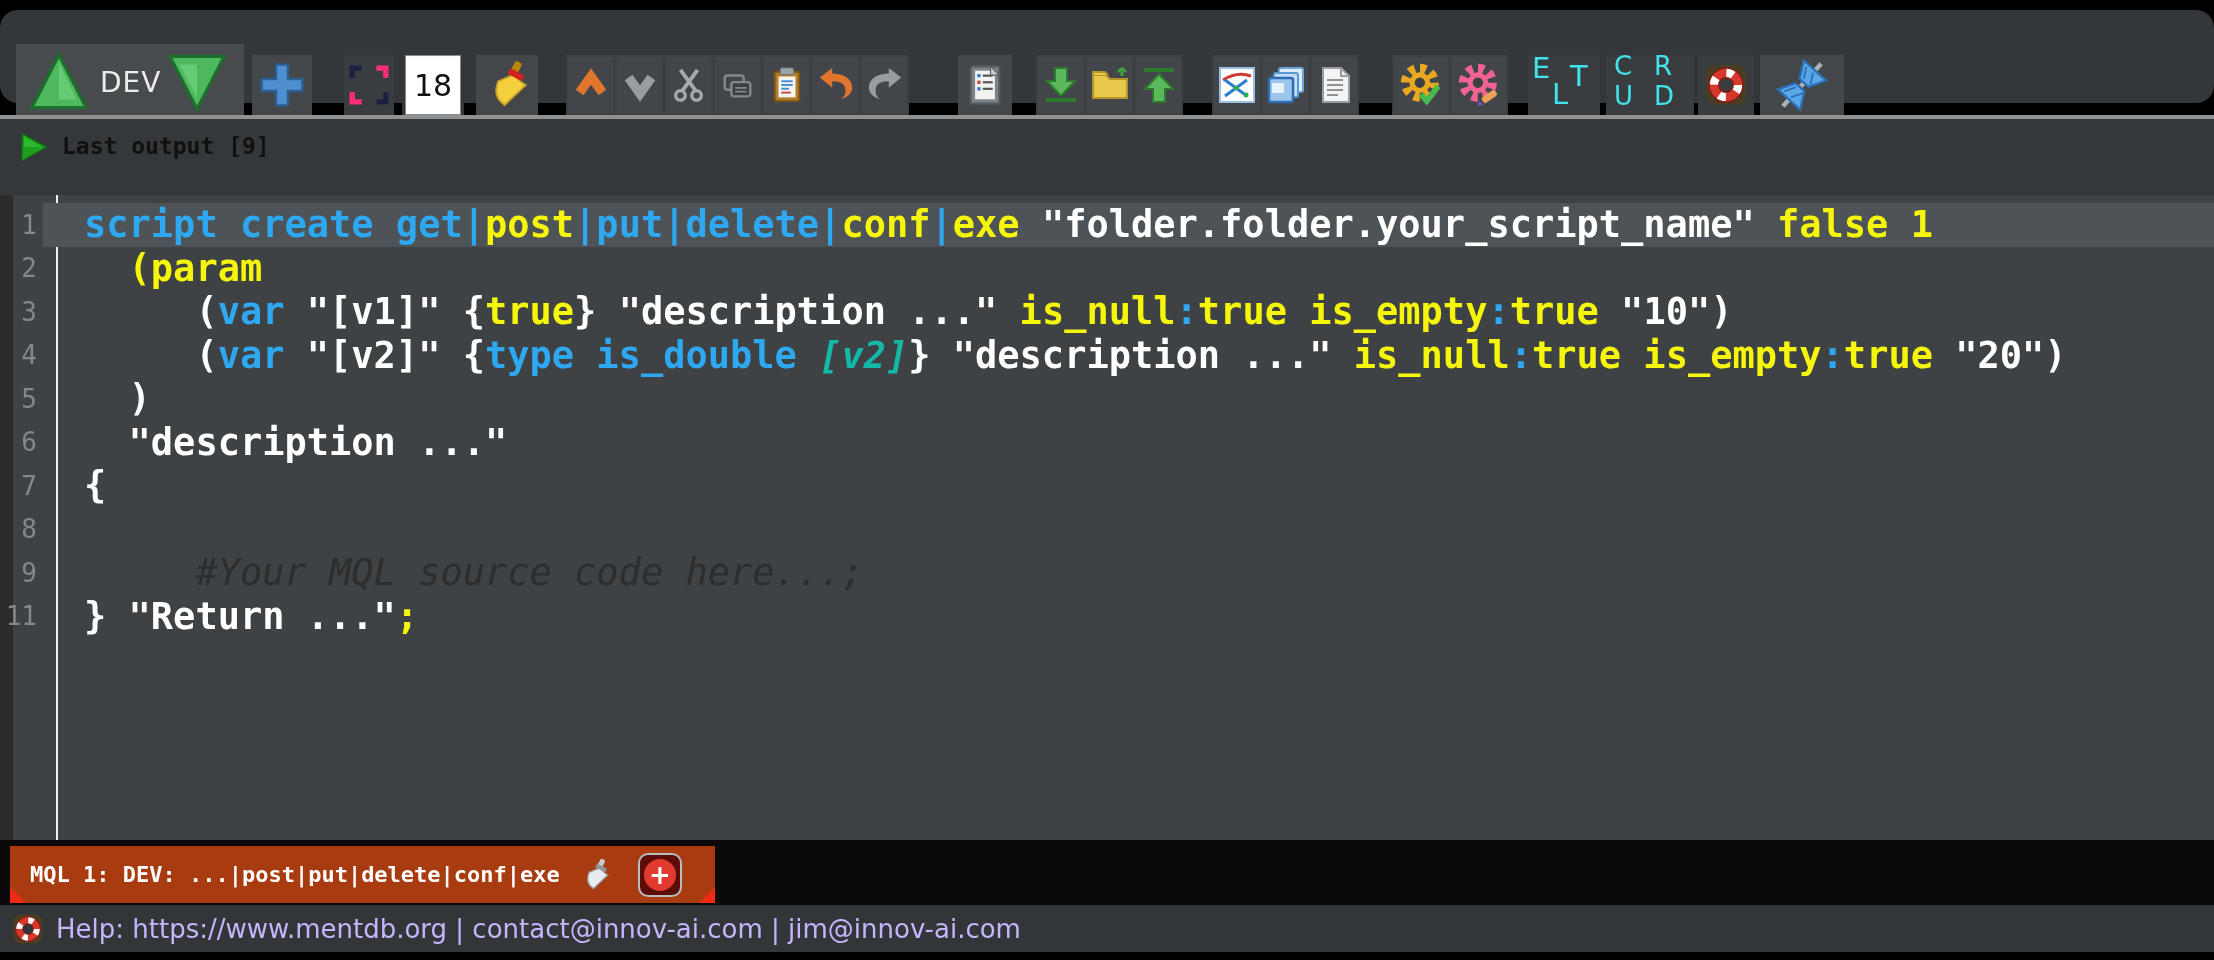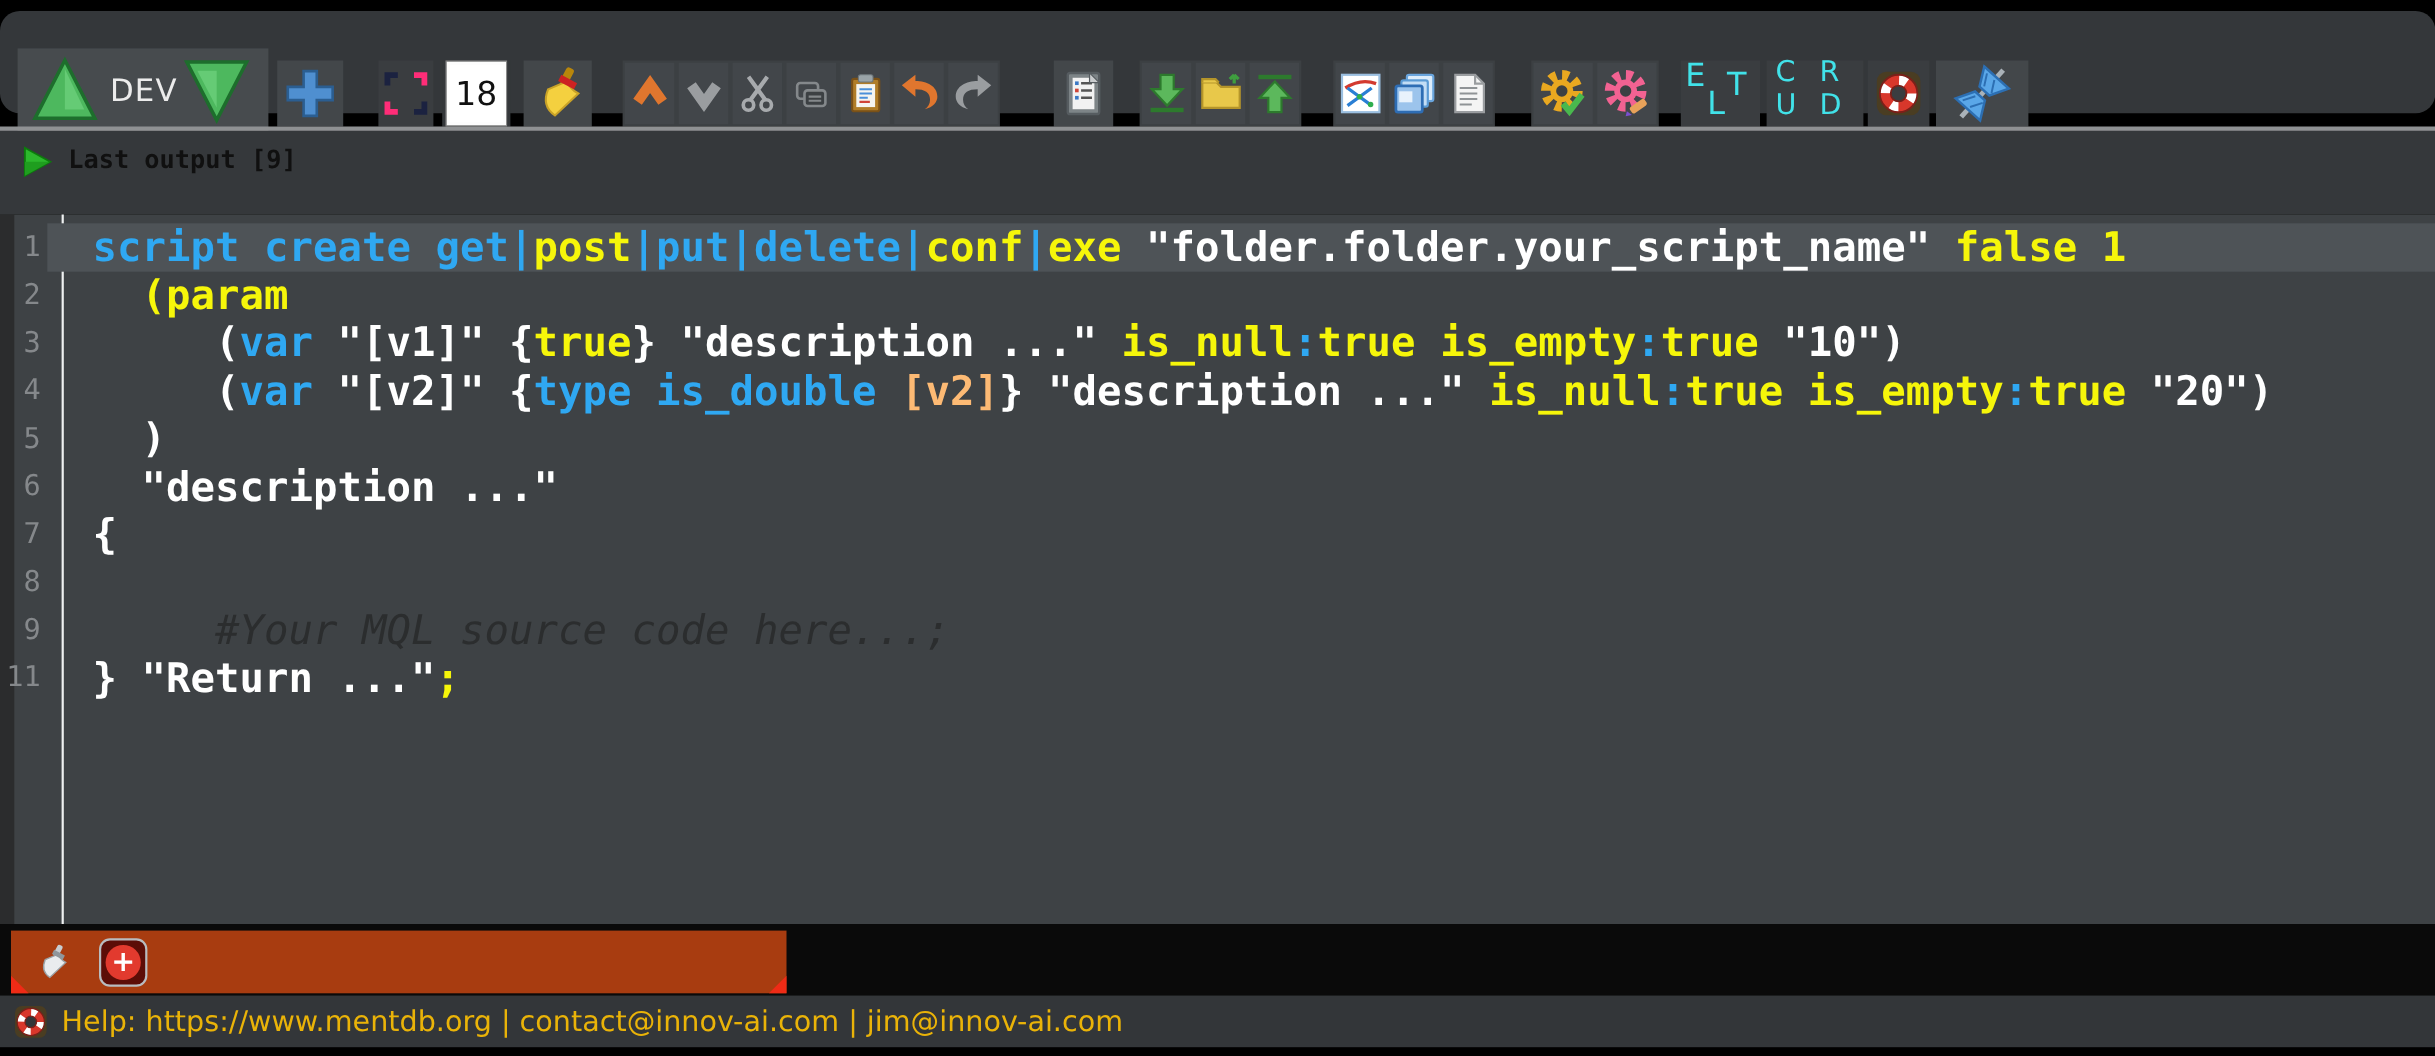--- a/index.html
+++ b/index.html
@@ -29,39 +29,39 @@
   .codewrap{position:absolute;left:0;top:8px;width:2214px;}
   .cline{display:flex;height:43.5px;align-items:center;white-space:pre;
          font-family:"DejaVu Sans Mono",monospace;font-size:37px;font-weight:bold;}
   .cline .lnum{flex:0 0 43px;text-align:right;padding:0 6px 0 0;box-sizing:border-box;
                font-size:26px;font-weight:normal;color:#85888b;}
   .cline .lbody{flex:1;padding-left:41px;height:100%;display:flex;align-items:center;}
   .cline.hl .lbody{background:#4e5357;}
   .tok-kw{color:#2fa8f2;}
   .tok-y{color:#f6f60a;}
   .tok-w{color:#ffffff;}
-  .tok-o{color:#fdba74;}
+  .tok-o{color:#14b8a6;font-style:italic;}
   .tok-c{color:#2b2d2e;font-style:italic;font-weight:normal;}
   
   .tabbar{position:absolute;left:0;top:840px;width:2214px;height:65px;background:#0a0a0a;}
   .tab{position:absolute;left:10px;top:6px;width:705px;height:57px;background:#a83c10;
        display:flex;align-items:center;padding:0 12px 0 20px;box-sizing:border-box;gap:18px;}
   .tab::before{content:"";position:absolute;left:0;bottom:0;width:0;height:0;
        border-bottom:16px solid #ef2b16;border-right:16px solid transparent;}
   .tab::after{content:"";position:absolute;right:0;bottom:0;width:0;height:0;
        border-bottom:16px solid #ef2b16;border-left:16px solid transparent;}
   .tab-label{color:#fff;font-family:"DejaVu Sans Mono",monospace;font-size:22px;font-weight:bold;}
   .addbtn{width:44px;height:44px;border-radius:10px;border:2px solid #b8bcc0;background:#5c0d07;
           display:flex;align-items:center;justify-content:center;box-sizing:border-box;margin-left:8px;}
   .addbtn .circ{width:32px;height:32px;border-radius:50%;background:#e23a2e;display:flex;
           align-items:center;justify-content:center;color:#fff;font-size:26px;font-weight:bold;line-height:1;}
   
   .statusbar{position:absolute;left:0;top:905px;width:2214px;height:47px;background:#333639;
              display:flex;align-items:center;padding-left:12px;box-sizing:border-box;gap:12px;}
-  .status-text{color:#eab308;font-size:26px;}
+  .status-text{color:#c4b5fd;font-size:26px;}
   svg{display:block;}
 </style>
 </head>
 <body>
 
 <div class="toolbar">
 
   <div class="tpanel" style="left:16px;width:228px;">
     <div style="position:absolute;left:10px;top:6px;">
       <svg width="66" height="64" viewBox="0 0 40 40">
@@ -294,20 +294,21 @@
       <div class="cline"><span class="lnum">6</span><span class="lbody"><span class="tok-w">  "description ..."</span></span></div>
       <div class="cline"><span class="lnum">7</span><span class="lbody"><span class="tok-w">{</span></span></div>
       <div class="cline"><span class="lnum">8</span><span class="lbody"></span></div>
       <div class="cline"><span class="lnum">9</span><span class="lbody"><span class="tok-c">     #Your MQL source code here...;</span></span></div>
       <div class="cline"><span class="lnum">11</span><span class="lbody"><span class="tok-w">} "Return ..."</span><span class="tok-y">;</span></span></div>
     </div>
 </div>
 
 <div class="tabbar">
   <div class="tab">
+    <span class="tab-label">MQL 1: DEV: ...|post|put|delete|conf|exe</span>
     <svg width="34" height="36" viewBox="0 0 40 40">
       <rect x="24" y="1" width="6" height="13" rx="2" fill="#c7ccd0" transform="rotate(28 27 7)"></rect>
       <path d="M13 17 L27 11 q2 6 8 9 L18 36 Q8 29 13 17 Z" fill="#e9ecee" stroke="#9aa0a4" stroke-width="1.5"></path>
       <rect x="21" y="9" width="13" height="5" fill="#8f969b" transform="rotate(28 27 11)"></rect>
     </svg>
     <div class="addbtn">
       <div class="circ">+</div>
     </div>
   </div>
 </div>

